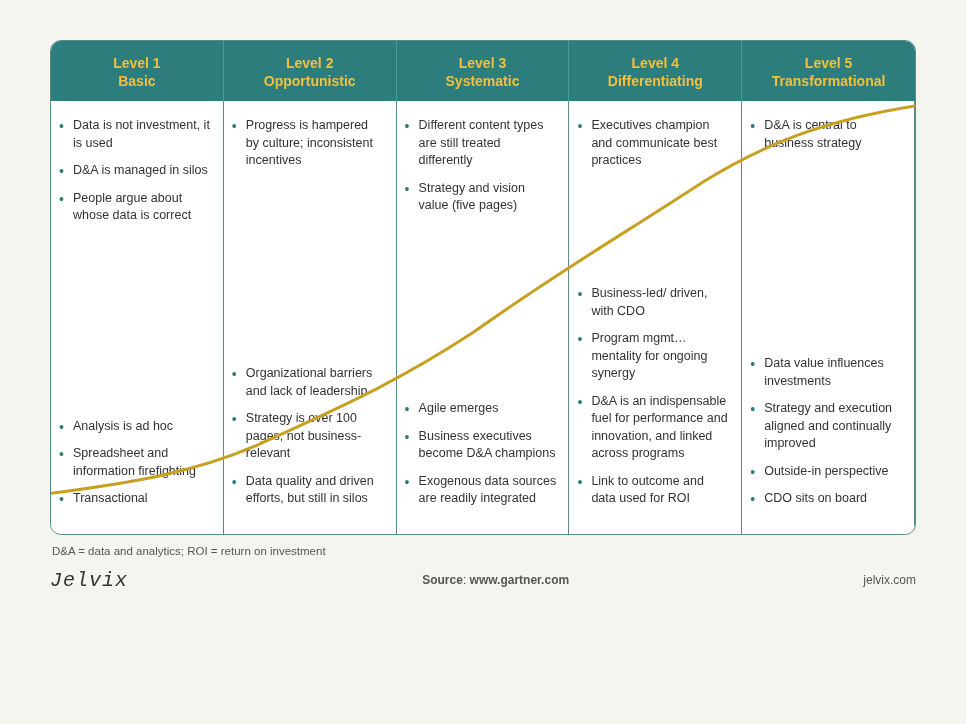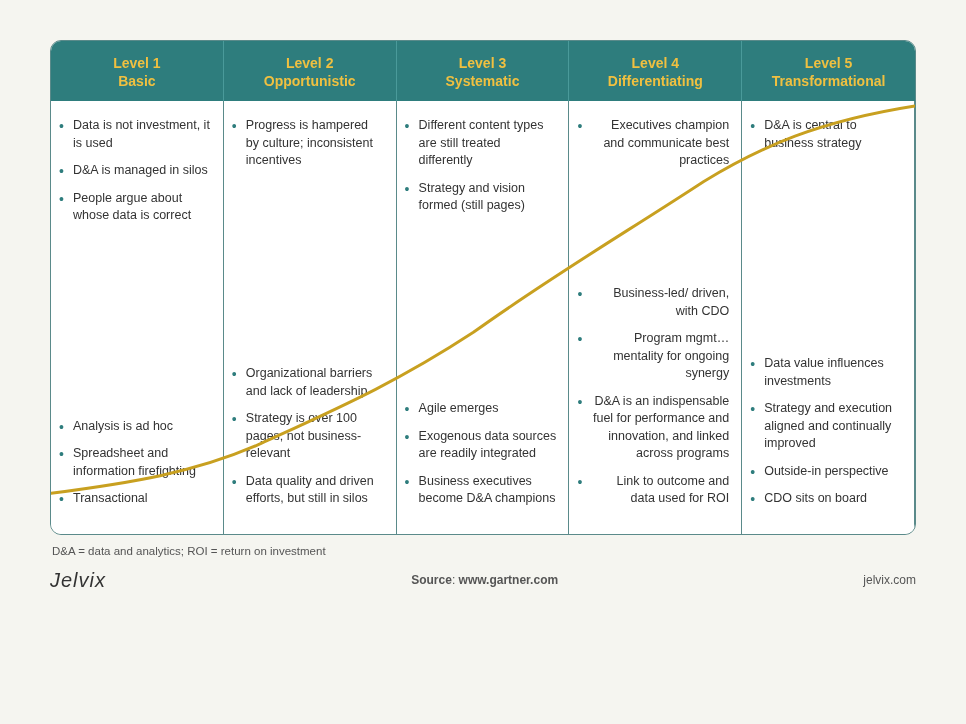--- a/index.html
+++ b/index.html
@@ -107,20 +107,21 @@
       justify-content: space-between;
       align-items: center;
       margin-top: 12px;
     }
     .brand-logo {
       font-size: 20px;
       font-weight: 400;
       color: #333;
       font-style: italic;
       letter-spacing: 1px;
+      font-family: Liberation Mono, monospace;
     }
     .source-text {
       font-size: 12px;
       color: #555;
     }
     .source-text span {
       font-weight: 700;
     }
     .site-url {
       font-size: 12px;
@@ -139,21 +140,21 @@
       flex: 1;
     }
     .bottom-section {
       padding-top: 8px;
     }
 
     
     .cell1 { background: #fff; }
     .cell2 { background: #fff; }
     .cell3 { background: #fff; }
-    .cell4 { background: #fff; text-align: right; }
+    .cell4 { background: #fff; }
     .cell5 { background: #fff; }
   </style>
 </head>
 <body>
 
 <div class="page-wrapper">
   <div class="table-container">
 
     <div class="table-header">
     <div class="header-cell">
@@ -214,29 +215,29 @@
                 <li>Data quality and driven efforts, but still in silos</li>
               </ul>
             </div>
           </div>
         </div>
         <div class="body-cell cell3">
           <div class="cell-content">
             <div class="top-section">
               <ul class="bullet-list">
                 <li>Different content types are still treated differently</li>
-                <li>Strategy and vision formed (still pages)</li>
+                <li>Strategy and vision value (five pages)</li>
               </ul>
             </div>
             <div class="divider-space"></div>
             <div class="bottom-section">
               <ul class="bullet-list">
                 <li>Agile emerges</li>
+                <li>Business executives become D&amp;A champions</li>
                 <li>Exogenous data sources are readily integrated</li>
-                <li>Business executives become D&amp;A champions</li>
               </ul>
             </div>
           </div>
         </div>
         <div class="body-cell cell4">
           <div class="cell-content">
             <div class="top-section">
               <ul class="bullet-list">
                 <li>Executives champion and communicate best practices</li>
               </ul>

